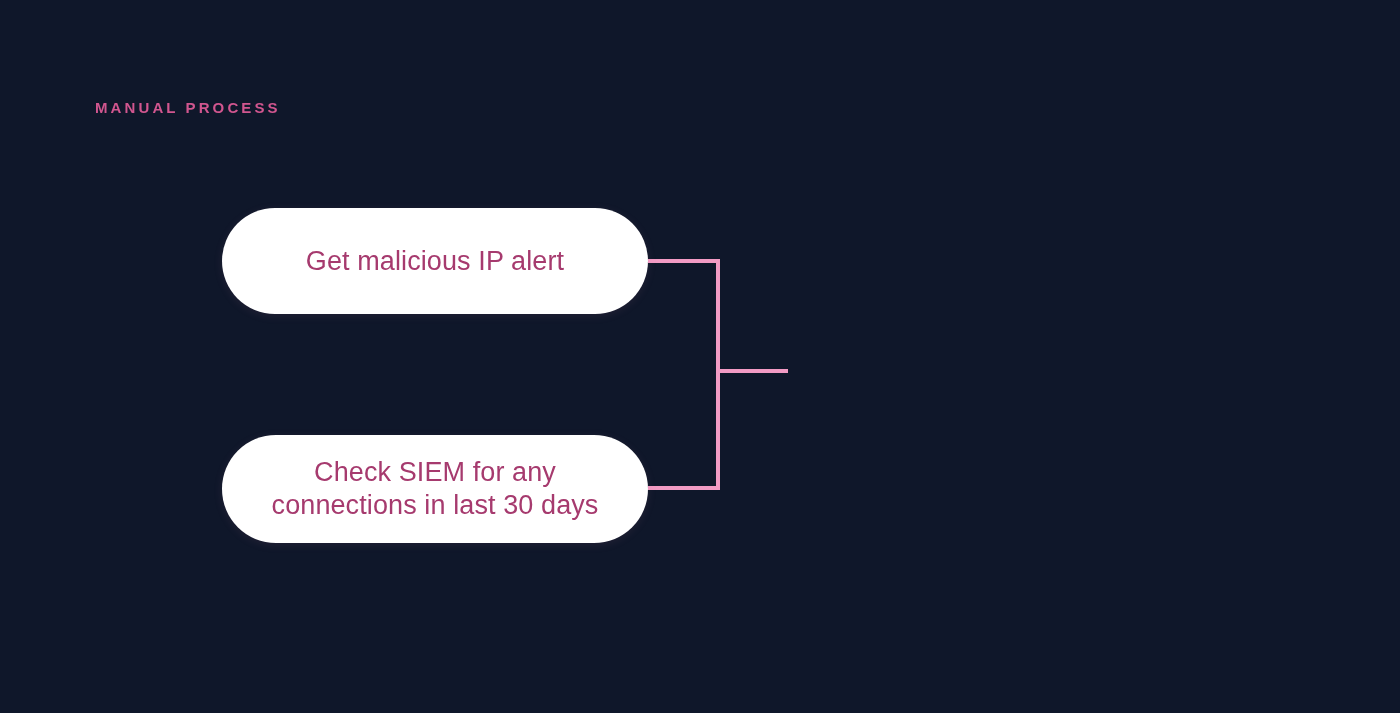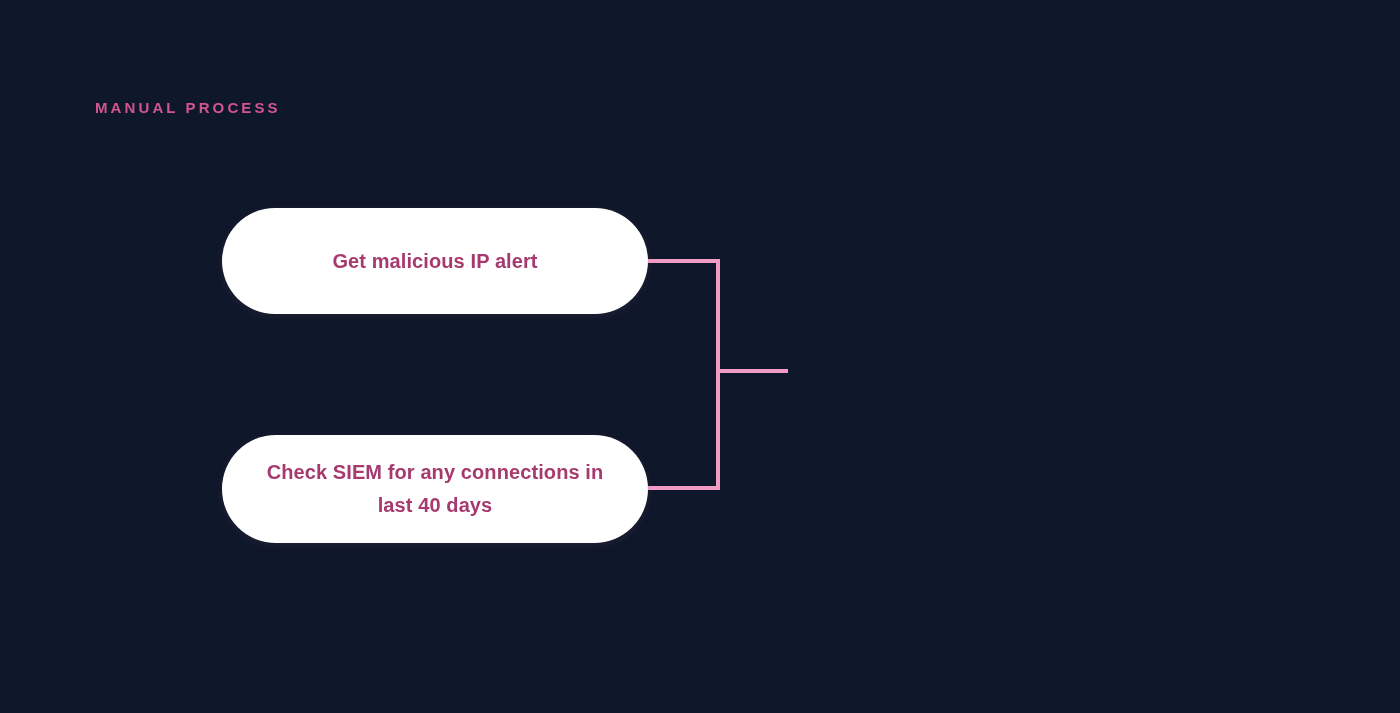--- a/index.html
+++ b/index.html
@@ -49,22 +49,22 @@
     border-radius: 999px;
     display: flex;
     align-items: center;
     justify-content: center;
     text-align: center;
     color: #a63a6e;
     box-shadow: 0 2px 10px rgba(196, 120, 152, 0.10);
   }
 
   .node-label {
-    font-size: 20px;
-    font-weight: 700;
+    font-size: 27px;
+    font-weight: 400;
     line-height: 33px;
     letter-spacing: 0.1px;
     padding: 0 26px;
   }
 
   #node-alert {
     left: 222px;
     top: 208px;
     width: 426px;
     height: 106px;
@@ -100,17 +100,17 @@
 
       <path d="M 718 371 L 788 371"></path>
     </g>
   </svg>
 
   <div class="node" id="node-alert">
     <span class="node-label">Get malicious IP alert</span>
   </div>
 
   <div class="node" id="node-siem">
-    <span class="node-label">Check SIEM for any connections in last 40 days</span>
+    <span class="node-label">Check SIEM for any connections in last 30 days</span>
   </div>
 
 
 </div>
 
 </body></html>

